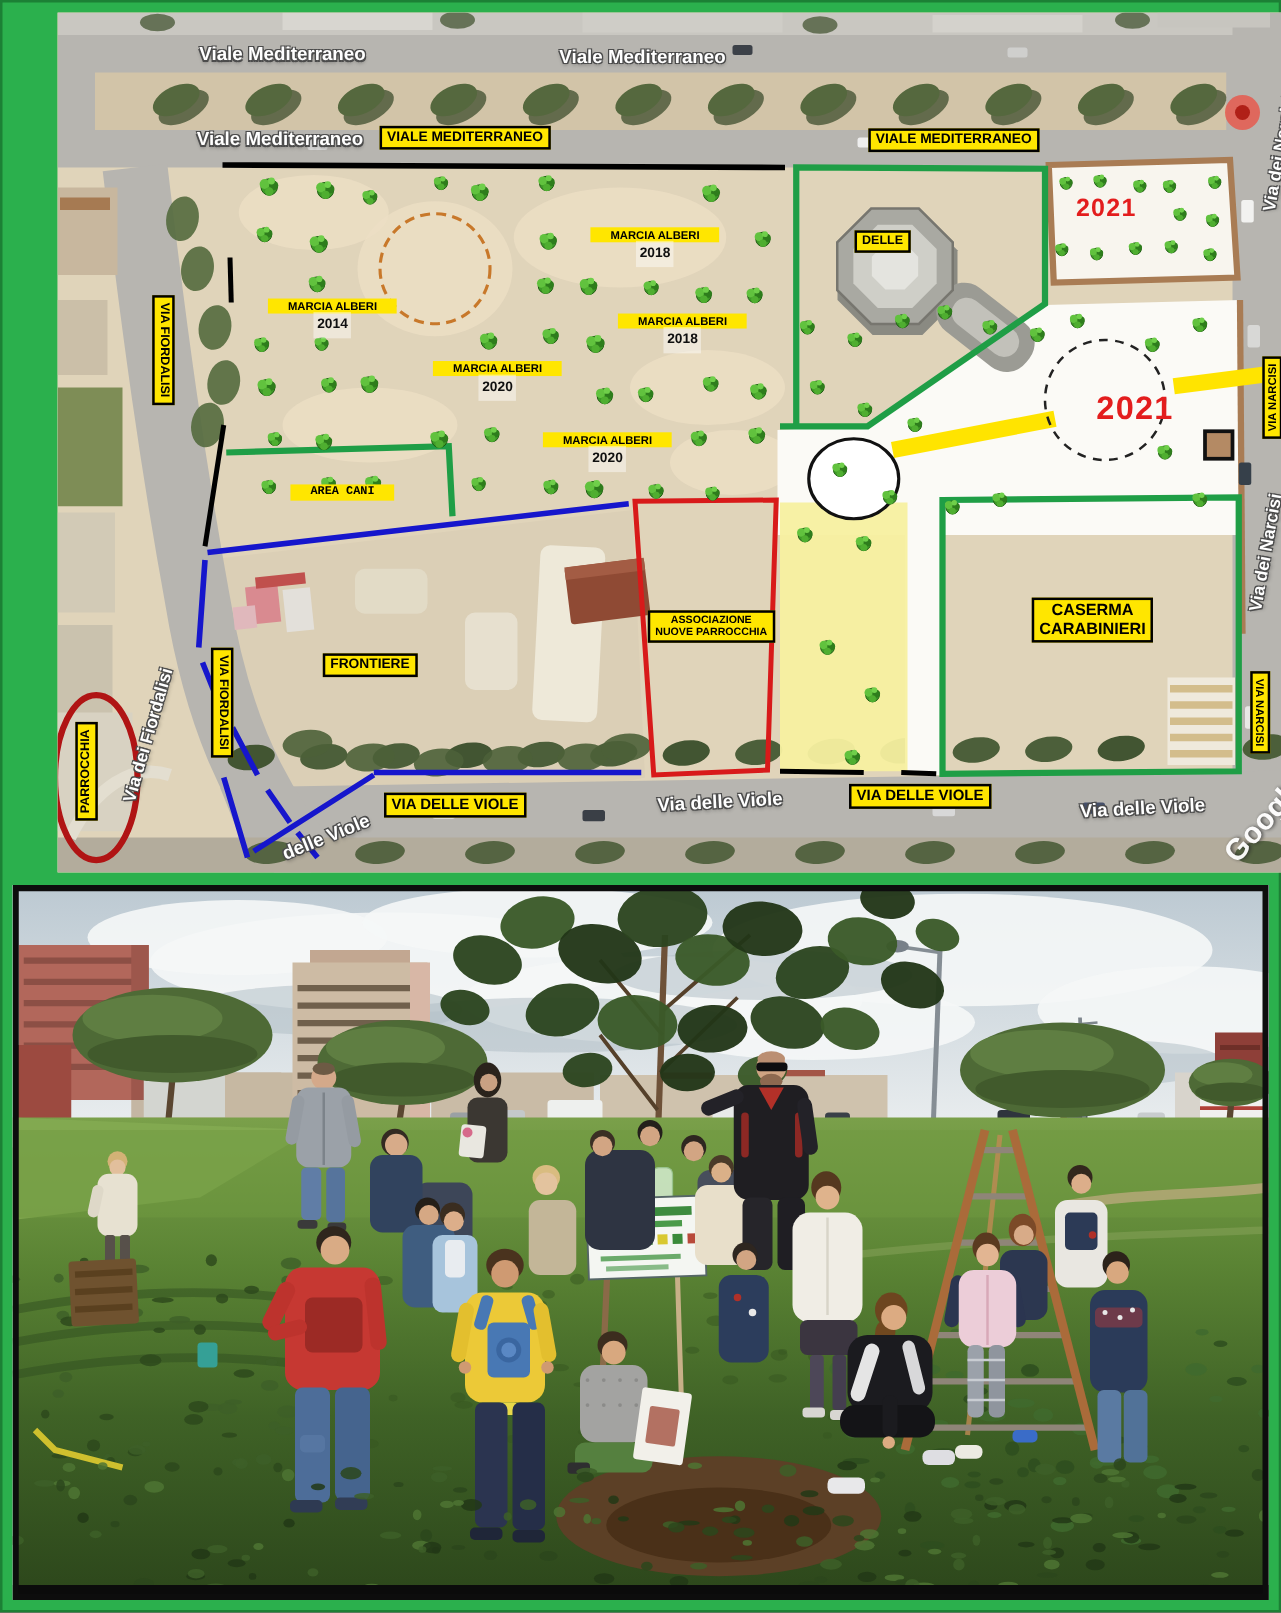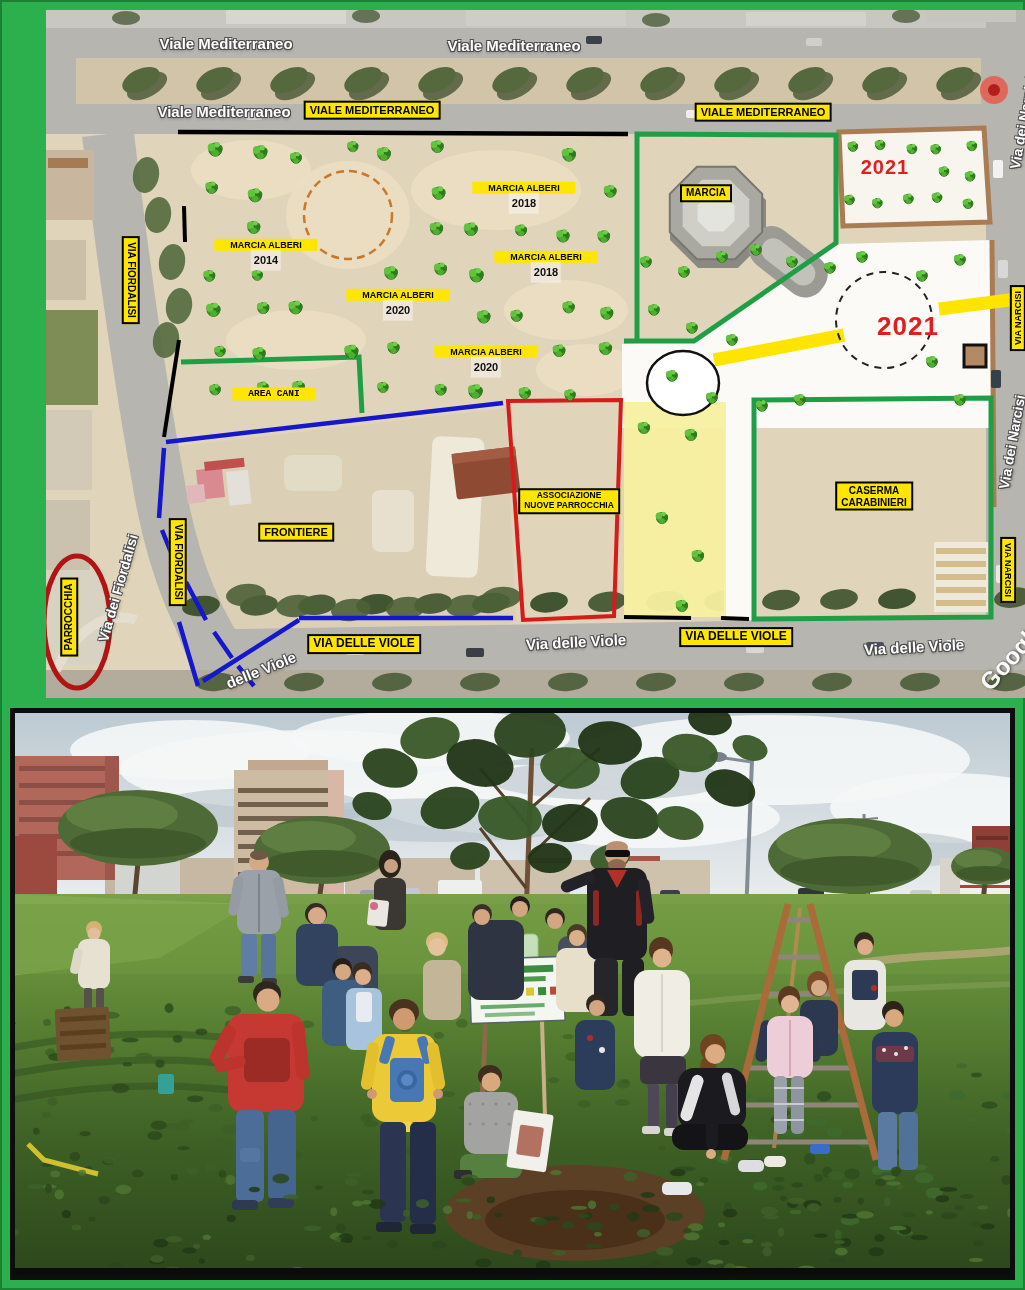--- a/index.html
+++ b/index.html
@@ -763,21 +763,21 @@
         <div class="lbl lw" style="left: 966px; top: 432px; font-size: 14px; transform: translate(-50%, -50%) rotate(-80deg);">Via dei Narcisi</div>
         <div class="lbl lw" style="left: 72px; top: 578px; font-size: 14px; transform: translate(-50%, -50%) rotate(-74deg);">Via dei Fiordalisi</div>
         <div class="lbl lw" style="left: 215px; top: 660px; font-size: 15px; transform: translate(-50%, -50%) rotate(-22deg);">delle Viole</div>
         <div class="lbl lw" style="left: 530px; top: 632px; font-size: 15px; transform: translate(-50%, -50%) rotate(-3deg);">Via delle Viole</div>
         <div class="lbl lw" style="left: 868px; top: 637px; font-size: 15px; transform: translate(-50%, -50%) rotate(-3deg);">Via delle Viole</div>
         <div class="lbl lwm" style="left: 966px; top: 646px; font-size: 24px; transform: translate(-50%, -50%) rotate(-48deg);">Google</div>
         <div class="lbl lyb" style="left: 326px; top: 100px; font-size: 11px; transform: translate(-50%, -50%) rotate(0deg);">VIALE MEDITERRANEO</div>
         <div class="lbl lyb" style="left: 717px; top: 102px; font-size: 11px; transform: translate(-50%, -50%) rotate(0deg);">VIALE MEDITERRANEO</div>
         <div class="lbl lyb" style="left: 85px; top: 270px; font-size: 10px; transform: translate(-50%, -50%) rotate(90deg);">VIA FIORDALISI</div>
         <div class="lbl lyb" style="left: 132px; top: 552px; font-size: 10px; transform: translate(-50%, -50%) rotate(90deg);">VIA FIORDALISI</div>
-        <div class="lbl lyb" style="left: 660px; top: 183px; font-size: 10px; transform: translate(-50%, -50%) rotate(0deg);">MARCIA</div>
+        <div class="lbl lyb" style="left: 660px; top: 183px; font-size: 10px; transform: translate(-50%, -50%) rotate(0deg);">DELLE</div>
         <div class="lbl lyb" style="left: 250px; top: 522px; font-size: 11px; transform: translate(-50%, -50%) rotate(0deg);">FRONTIERE</div>
         <div class="lbl lyb" style="left: 318px; top: 634px; font-size: 12px; transform: translate(-50%, -50%) rotate(0deg);">VIA DELLE VIOLE</div>
         <div class="lbl lyb" style="left: 690px; top: 627px; font-size: 12px; transform: translate(-50%, -50%) rotate(0deg);">VIA DELLE VIOLE</div>
         <div class="lbl lyb" style="left: 972px; top: 308px; font-size: 9px; transform: translate(-50%, -50%) rotate(-90deg);">VIA NARCISI</div>
         <div class="lbl lyb" style="left: 962px; top: 560px; font-size: 9px; transform: translate(-50%, -50%) rotate(90deg);">VIA NARCISI</div>
         <div class="lbl lyb" style="left: 23px; top: 607px; font-size: 10px; transform: translate(-50%, -50%) rotate(-90deg);">PARROCCHIA</div>
         <div class="lbl ly" style="left: 228px; top: 384px; font-size: 9.5px; transform: translate(-50%, -50%) rotate(0deg); font-family: Liberation Mono, monospace;">AREA CANI</div>
         <div class="lbl ly" style="left: 478px; top: 178px; font-size: 9px; transform: translate(-50%, -50%) rotate(0deg);">MARCIA ALBERI</div>
         <div class="lbl lk" style="left: 478px; top: 193px; font-size: 11px; transform: translate(-50%, -50%) rotate(0deg);">2018</div>
         <div class="lbl ly" style="left: 220px; top: 235px; font-size: 9px; transform: translate(-50%, -50%) rotate(0deg);">MARCIA ALBERI</div>
@@ -785,21 +785,21 @@
         <div class="lbl ly" style="left: 500px; top: 247px; font-size: 9px; transform: translate(-50%, -50%) rotate(0deg);">MARCIA ALBERI</div>
         <div class="lbl lk" style="left: 500px; top: 262px; font-size: 11px; transform: translate(-50%, -50%) rotate(0deg);">2018</div>
         <div class="lbl ly" style="left: 352px; top: 285px; font-size: 9px; transform: translate(-50%, -50%) rotate(0deg);">MARCIA ALBERI</div>
         <div class="lbl lk" style="left: 352px; top: 300px; font-size: 11px; transform: translate(-50%, -50%) rotate(0deg);">2020</div>
         <div class="lbl ly" style="left: 440px; top: 342px; font-size: 9px; transform: translate(-50%, -50%) rotate(0deg);">MARCIA ALBERI</div>
         <div class="lbl lk" style="left: 440px; top: 357px; font-size: 11px; transform: translate(-50%, -50%) rotate(0deg);">2020</div>
         <div class="lbl l2 lyb" style="left: 523px; top: 491px; font-size: 8.5px; transform: translate(-50%, -50%);">
           <div>ASSOCIAZIONE</div>
           <div>NUOVE PARROCCHIA</div>
         </div>
-        <div class="lbl l2 lyb" style="left: 828px; top: 486px; font-size: 10px; transform: translate(-50%, -50%);">
+        <div class="lbl l2 lyb" style="left: 828px; top: 486px; font-size: 13px; transform: translate(-50%, -50%);">
           <div>CASERMA</div>
           <div>CARABINIERI</div>
         </div>
         <div class="lbl lyr" style="left: 839px; top: 157px; font-size: 20px; transform: translate(-50%, -50%) rotate(0deg);">2021</div>
         <div class="lbl lyr" style="left: 862px; top: 317px; font-size: 26px; transform: translate(-50%, -50%) rotate(0deg);">2021</div>
       </div>
   </div>
   <div id="photo-panel" class="panel">
     <svg id="photo-svg" width="1005" height="572" viewBox="0 0 1005 572">
         <defs>

